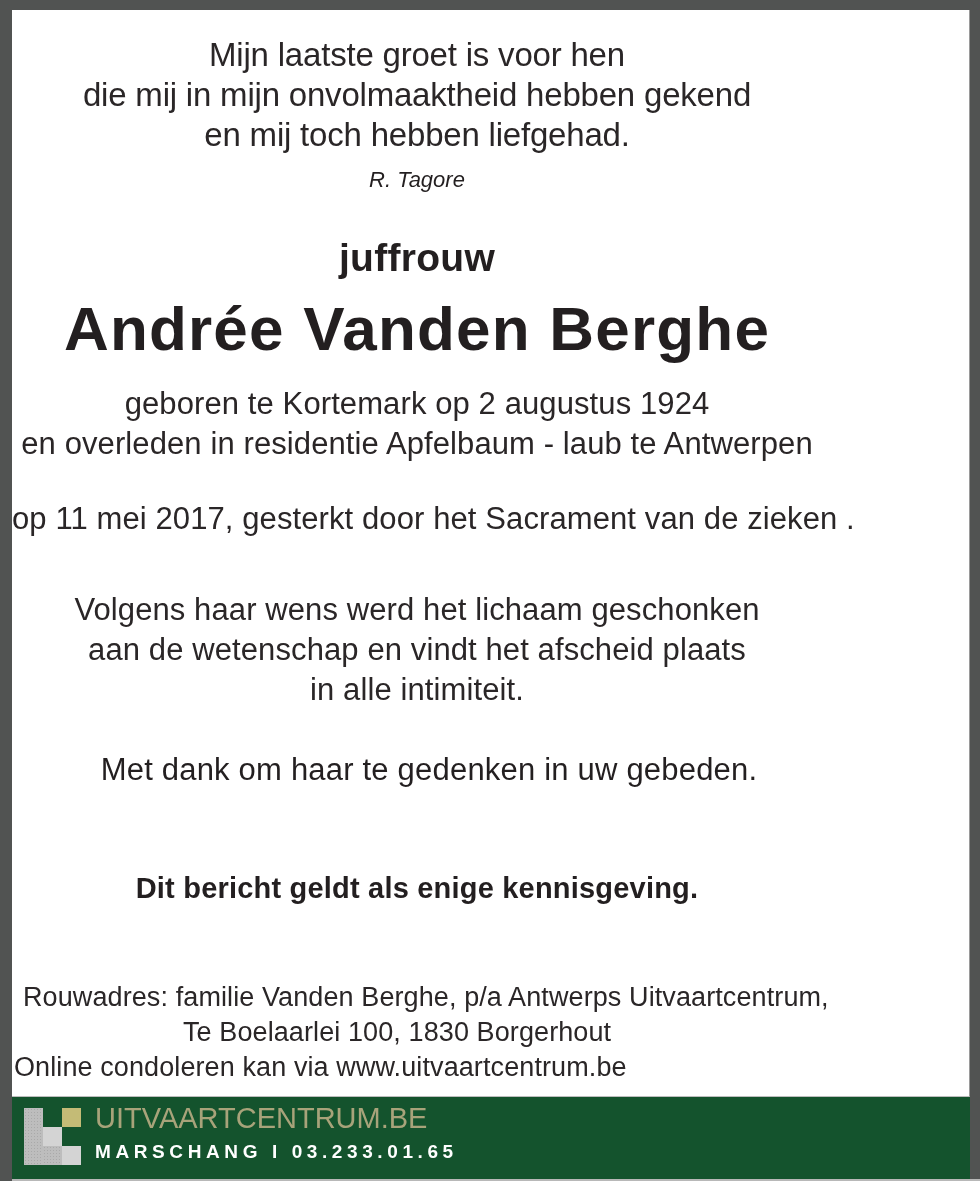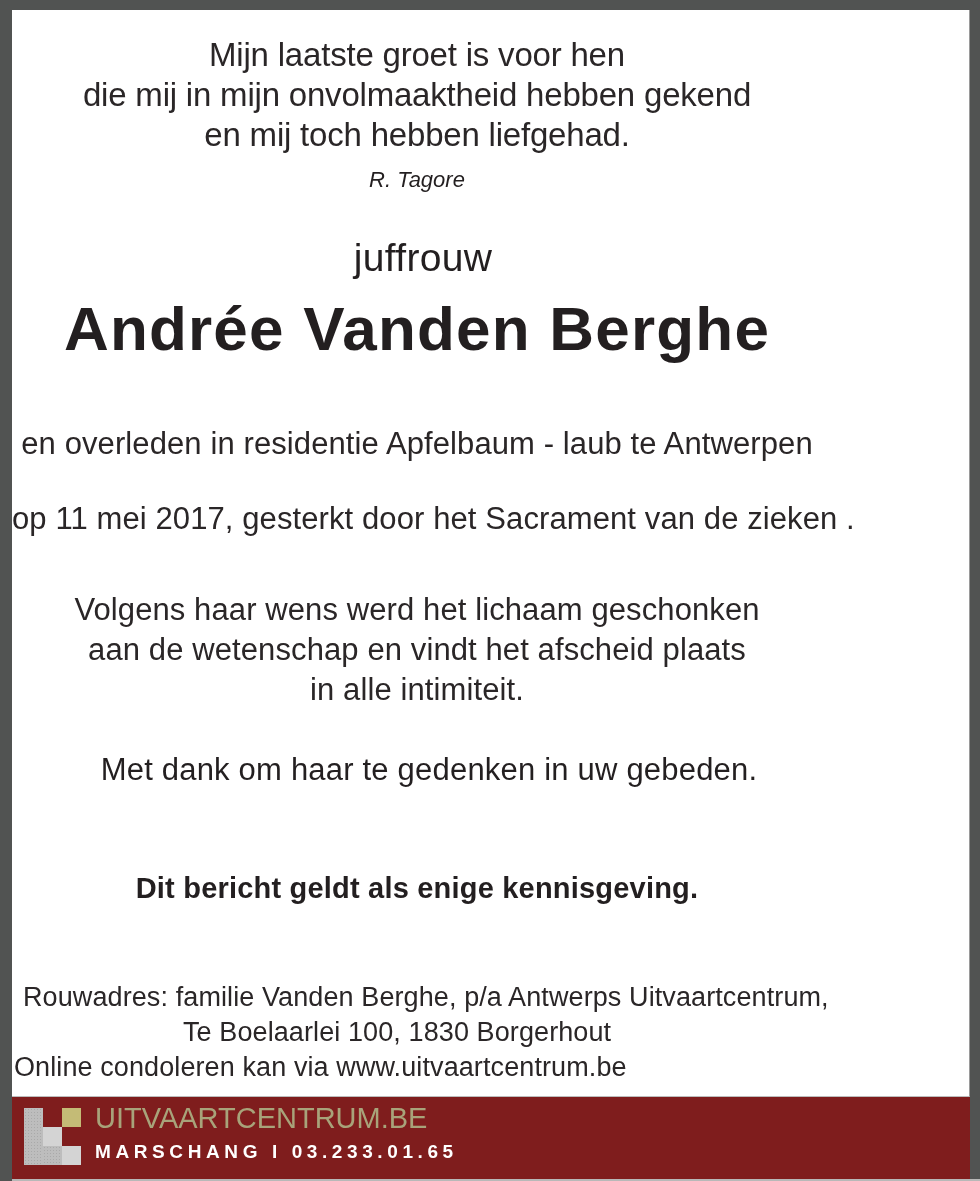--- a/index.html
+++ b/index.html
@@ -38,23 +38,22 @@
       font-weight: 300;
       letter-spacing: -0.2px;
       color: #2a2627;
     }
     .author {
       font-size: 22px;
       font-style: italic;
     }
     .honorific {
       font-size: 39px;
-      font-weight: normal;
+      font-weight: bold;
       letter-spacing: 0.3px;
-      padding-left: 6px;
     }
     .name {
       font-size: 62px;
       font-weight: bold;
       letter-spacing: 1.2px;
     }
     .body-text {
       font-size: 31px;
       color: #2a2627;
       letter-spacing: 0.1px;
@@ -76,21 +75,21 @@
       font-size: 27px;
       color: #2a2627;
       letter-spacing: 0.1px;
     }
     .footer {
       position: absolute;
       left: 12px;
       top: 1097px;
       width: 958px;
       height: 82px;
-      background: #7f1d1d;
+      background: #14532d;
     }
     .footer-bottom-line {
       position: absolute;
       left: 12px;
       top: 1179px;
       width: 968px;
       height: 2px;
       background: #b8b8b8;
     }
     .logo {
@@ -153,20 +152,21 @@
 <div class="sheet">
 
   <div class="line quote" style="top:26px;">Mijn laatste groet is voor hen</div>
   <div class="line quote" style="top:66px;">die mij in mijn onvolmaaktheid hebben gekend</div>
   <div class="line quote" style="top:106px;">en mij toch hebben liefgehad.</div>
   <div class="line author" style="top:157px;">R. Tagore</div>
 
   <div class="line honorific" style="top:226px;">juffrouw</div>
   <div class="line name" style="top:283px;">Andrée Vanden Berghe</div>
 
+  <div class="line body-text" style="top:376px;">geboren te Kortemark op 2 augustus 1924</div>
   <div class="line body-text" style="top:416px;">en overleden in residentie Apfelbaum - laub te Antwerpen</div>
   <div class="line body-text" style="top:456px;margin-top:35px;">op 11 mei 2017, gesterkt door het Sacrament van de zieken .</div>
 
   <div class="line body-text" style="top:582px;">Volgens haar wens werd het lichaam geschonken</div>
   <div class="line body-text" style="top:622px;">aan de wetenschap en vindt het afscheid plaats</div>
   <div class="line body-text" style="top:662px;">in alle intimiteit.</div>
 
   <div class="line thanks" style="top:742px;">Met dank om haar te gedenken in uw gebeden.</div>
 
   <div class="line notice" style="top:862px;">Dit bericht geldt als enige kennisgeving.</div>

